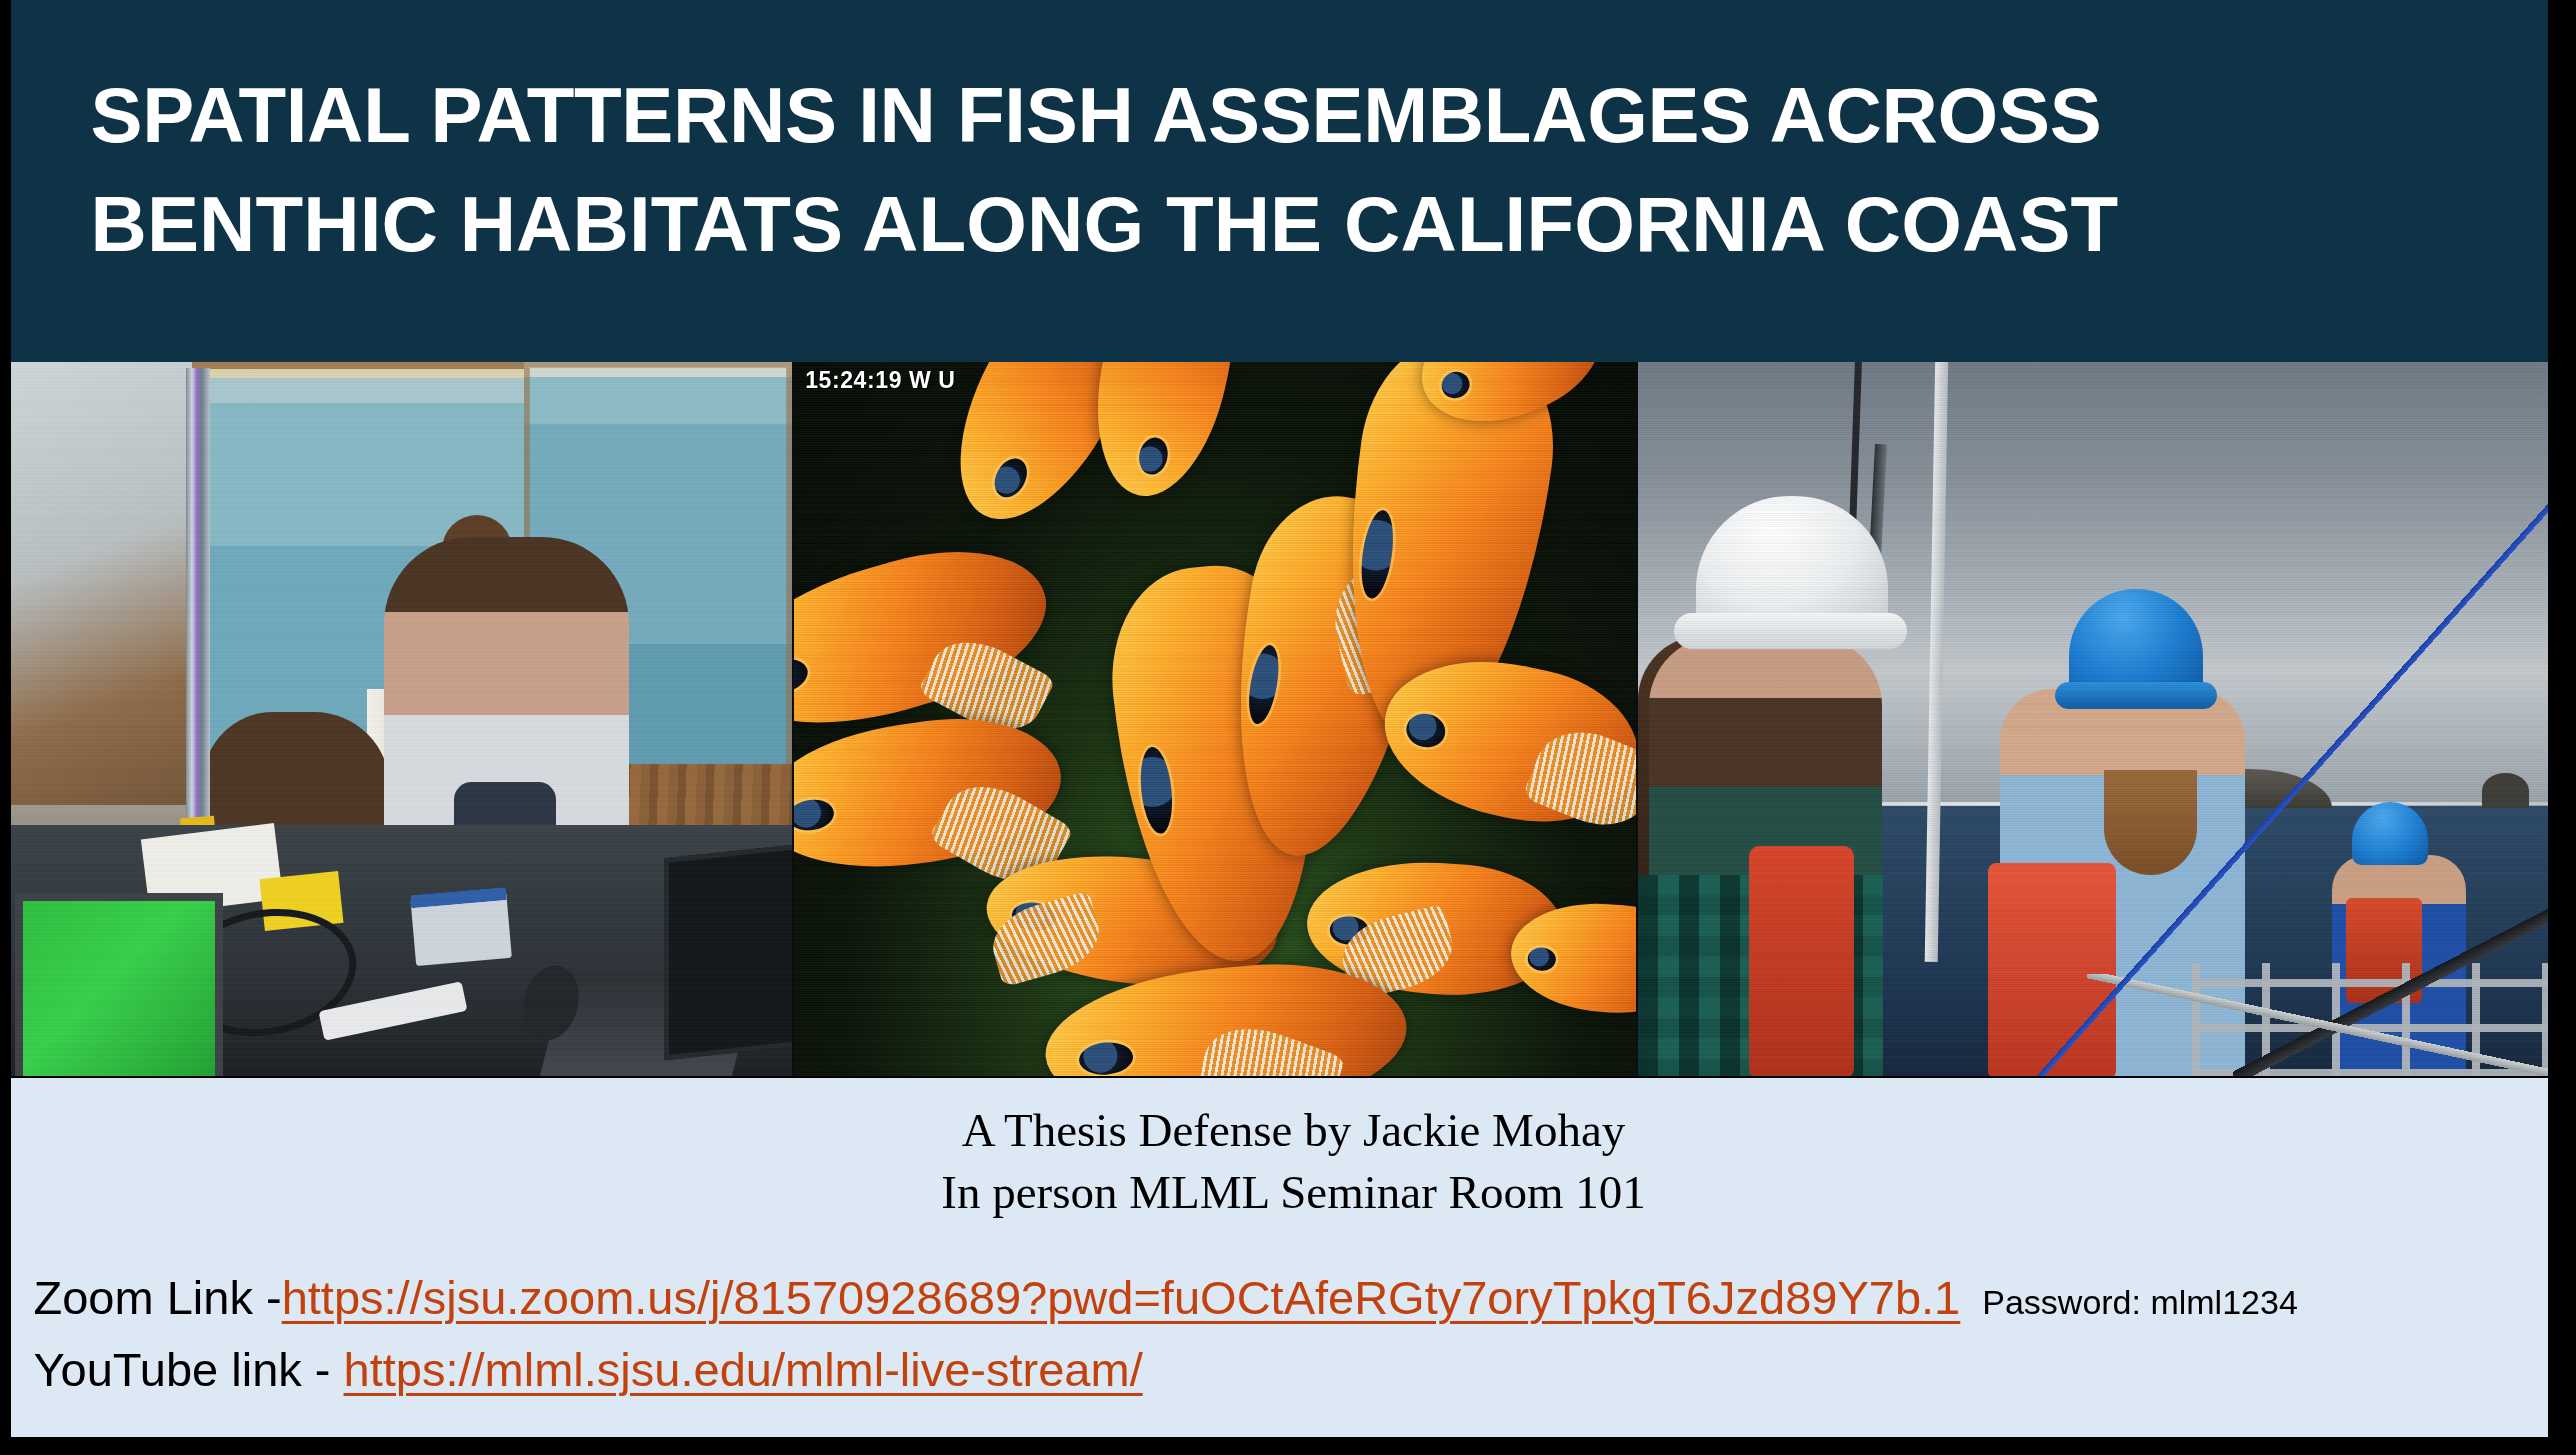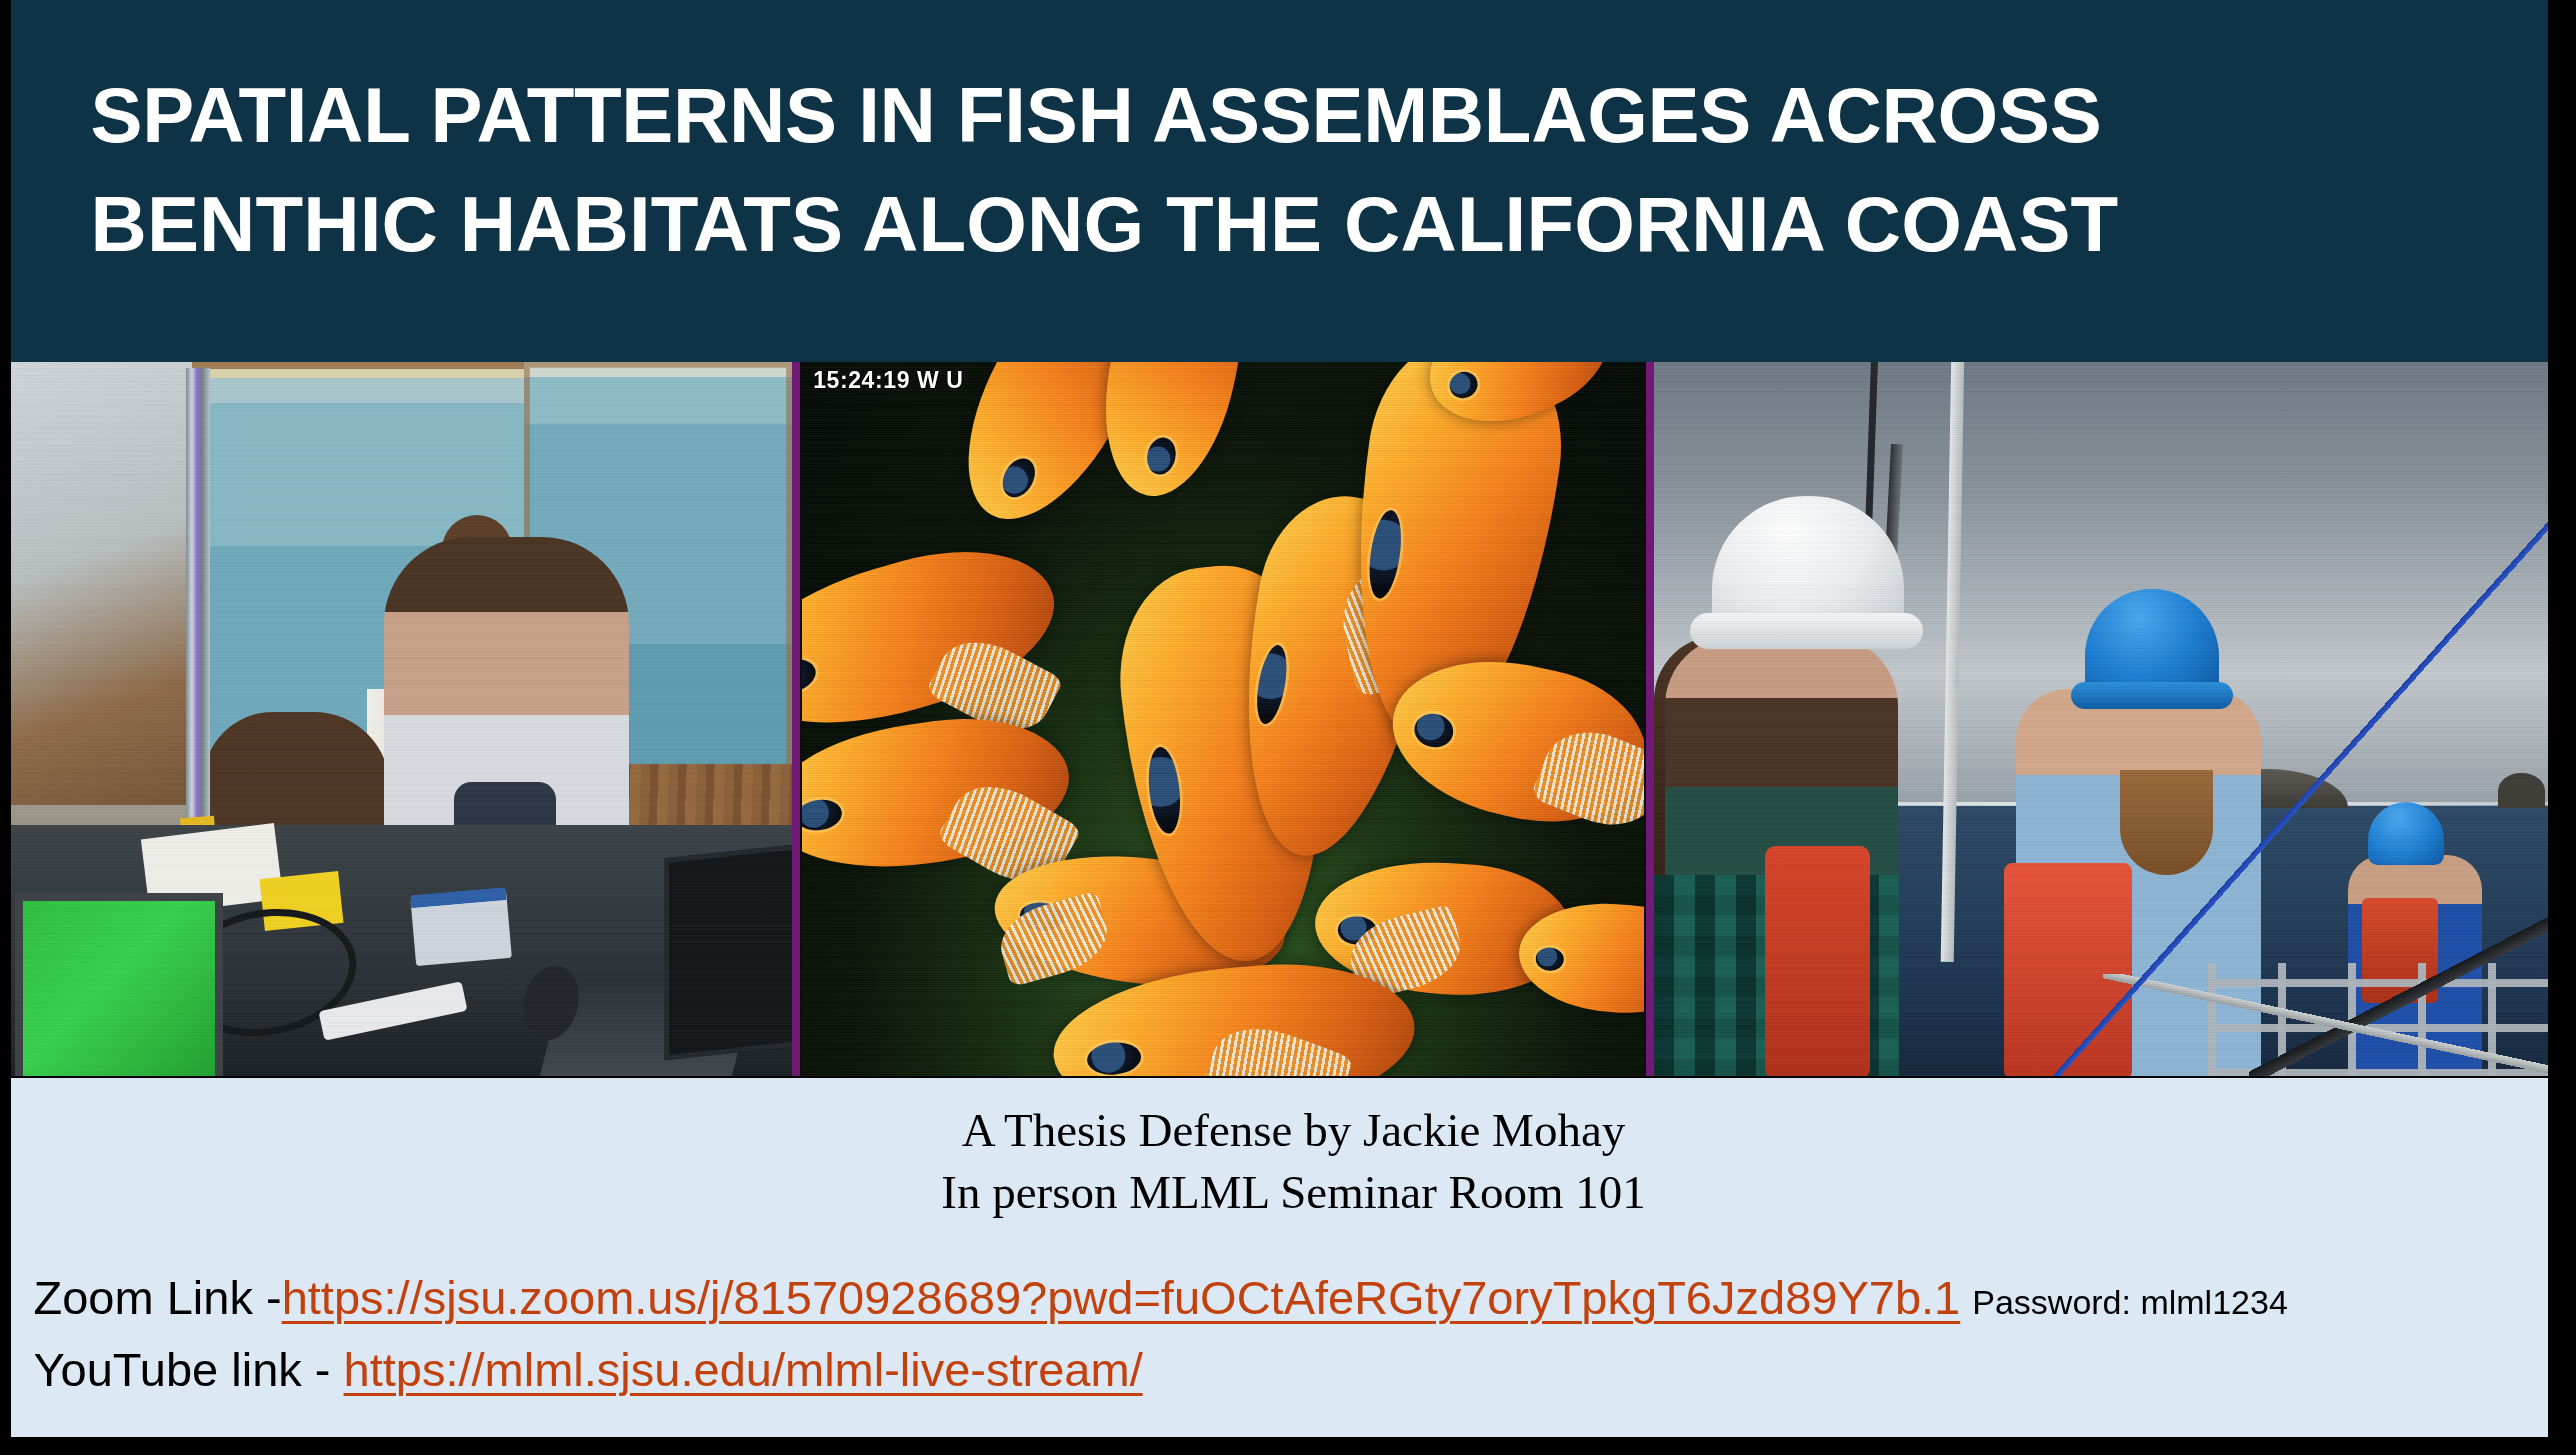--- a/index.html
+++ b/index.html
@@ -50,22 +50,21 @@
   .title-line.l2 { letter-spacing: 0.1px; }
 
   
   .photo-strip {
     position: absolute;
     left: 10.5px;
     top: 362px;
     width: 2566px;
     height: 714px;
     display: flex;
-    background: #701a75;
-    gap: 8px;
+    background: #14532d;
   }
   .photo {
     position: relative;
     overflow: hidden;
     flex: 0 0 auto;
     height: 714px;
   }
   .photo.p1 { width: 781px; }
   .photo.p2 { width: 842px; border-left: 2.3px solid #0b0e10; border-right: 2.3px solid #0b0e10;}
   .photo.p3 { width: 938px; }
@@ -404,21 +403,21 @@
     color: #c2410c;
     font-size: 47px;
     text-decoration: underline;
     text-decoration-thickness: 2.9px;
     text-underline-offset: 7px;
     cursor: pointer;
   }
   .pw {
     color: #000000;
     font-size: 34px;
-    margin-left: 12px;
+    margin-left: 22px;
   }
 
   
   .frame-left  { position:absolute; left:0; top:0; width:10.5px; height:1456px; background:#000; }
   .frame-bottom{ position:absolute; left:0; top:1437px; width:2576px; height:18.7px; background:#000; }
 </style>
 </head>
 <body>
 
 <div class="slide">

